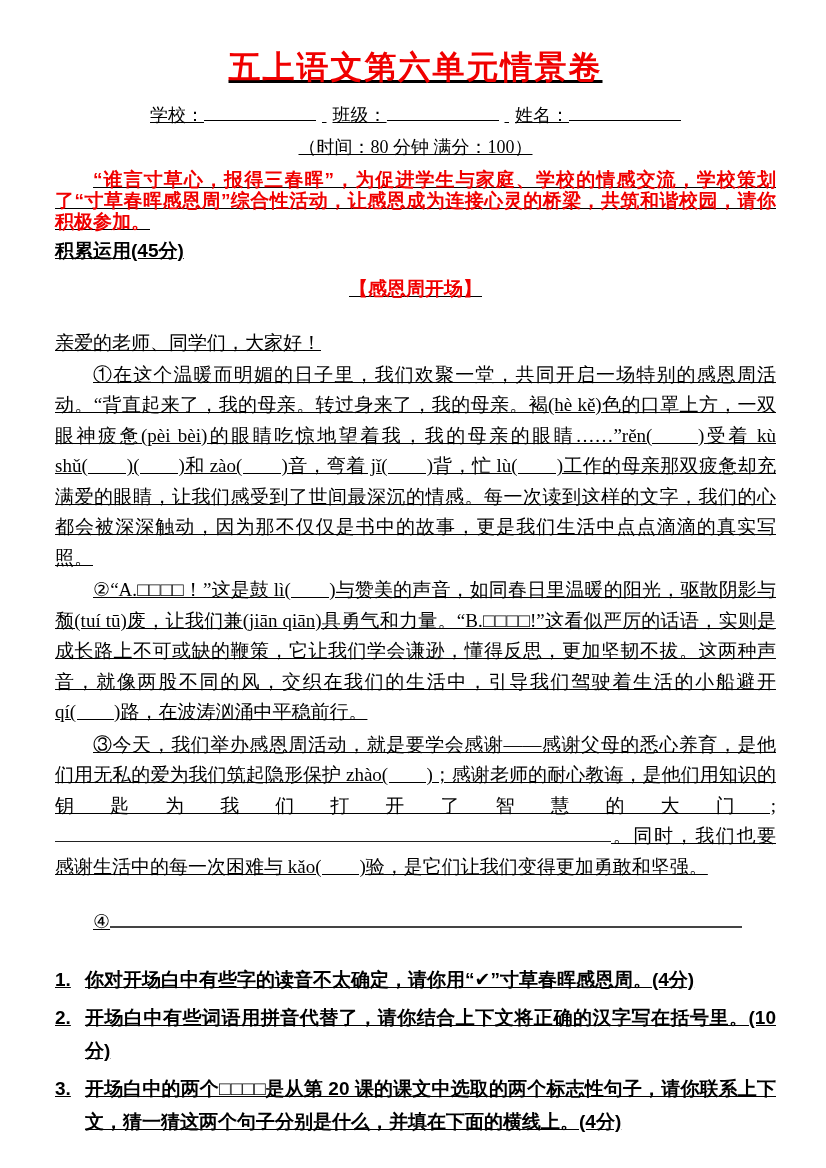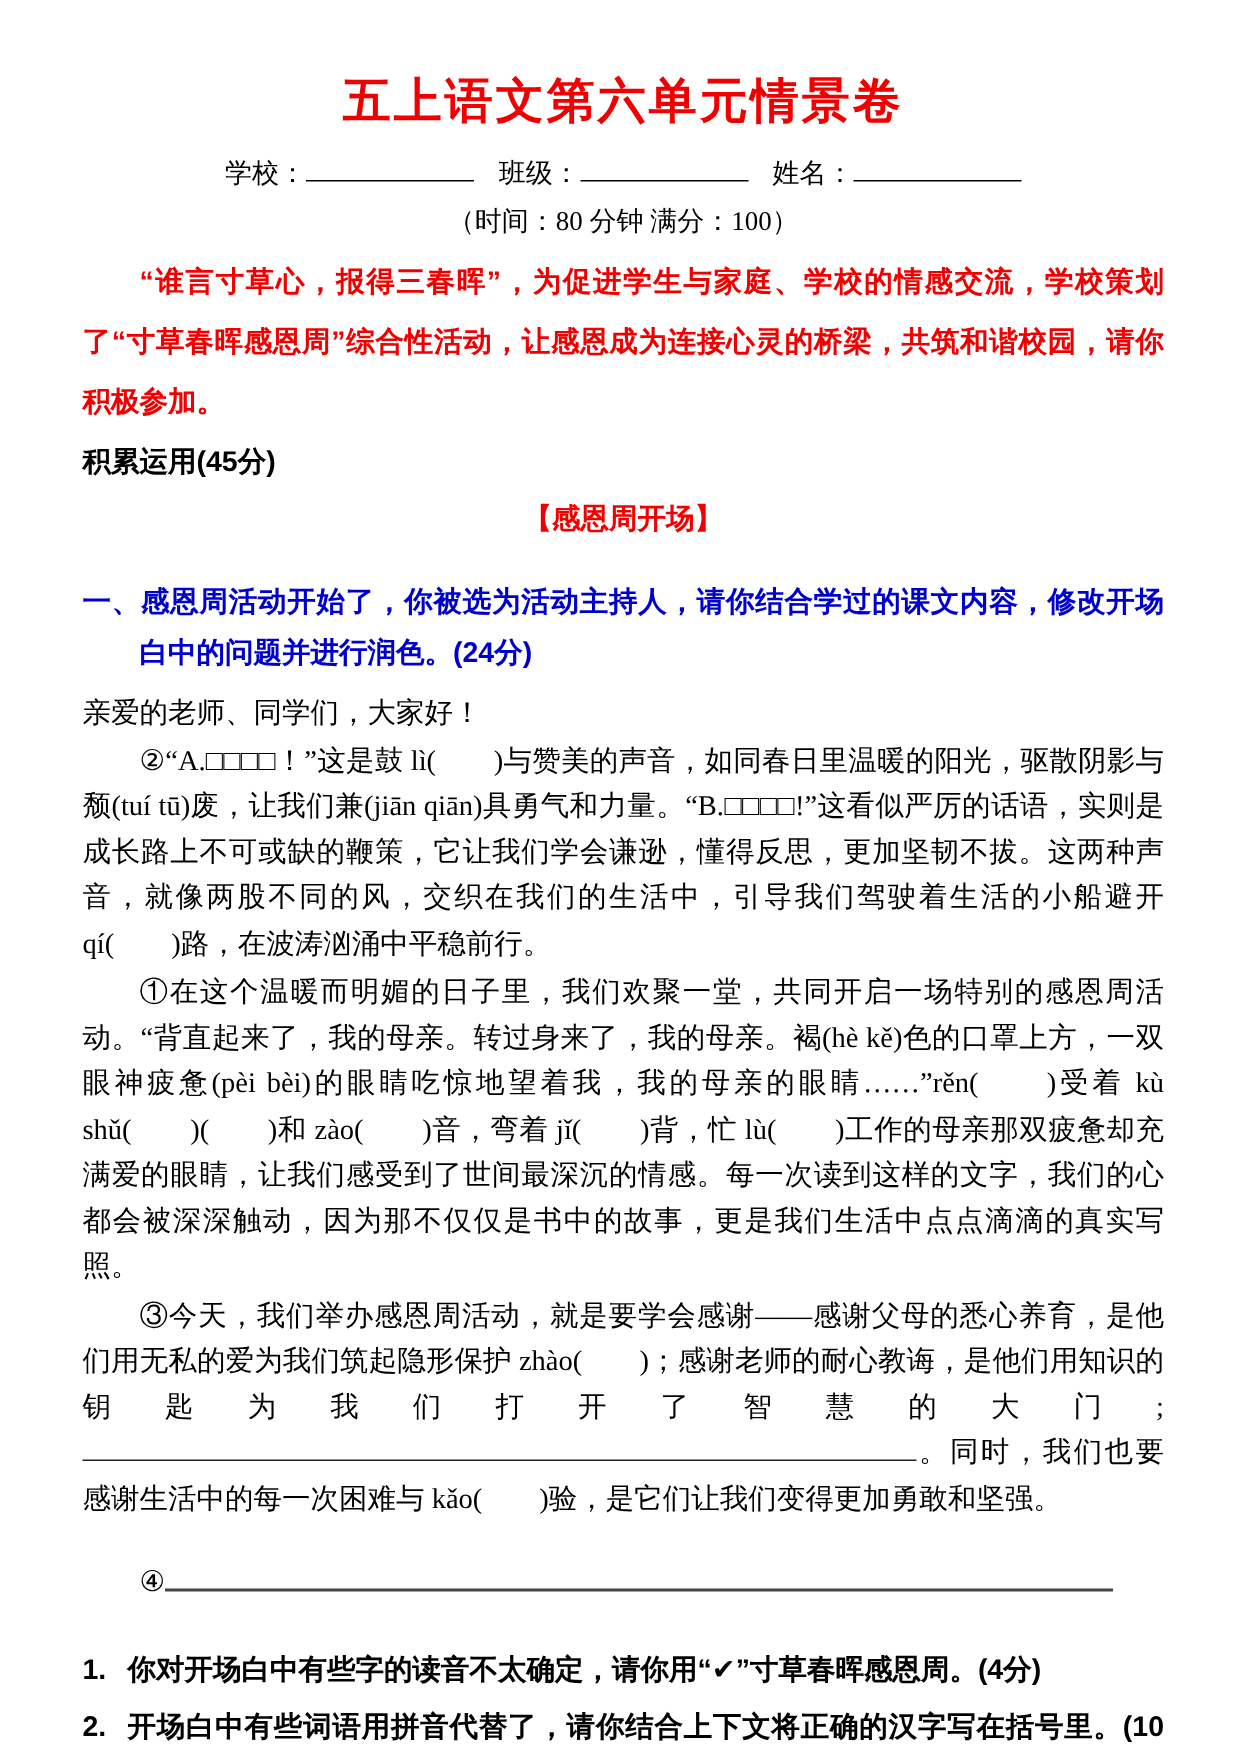--- a/index.html
+++ b/index.html
@@ -6,20 +6,21 @@
   html, body { background: #ffffff; }
   body {
     width: 826px; height: 1168px;
     font-family: "Liberation Serif", "DejaVu Serif", serif;
     color: #000;
     overflow: hidden;
   }
   .page {
     width: 826px; height: 1168px;
     padding: 46px 50px 0 55px;
+    text-decoration: underline;
   }
   
   .title {
     text-align: center;
     font-family: "Liberation Sans", "DejaVu Sans", sans-serif;
     font-weight: bold;
     font-size: 32px;
     color: #f00000;
     letter-spacing: 2px;
     margin-bottom: 12px;
@@ -41,21 +42,21 @@
   .meta {
     text-align: center;
     font-size: 18px;
     margin-bottom: 10px;
   }
   .intro {
     font-family: "Liberation Sans", "DejaVu Sans", sans-serif;
     font-weight: bold;
     color: #f00000;
     font-size: 19px;
-    line-height: 40px;
+    line-height: 21px;
     text-align: justify;
     text-indent: 2em;
     margin-bottom: 6px;
   }
   .section-title {
     font-family: "Liberation Sans", "DejaVu Sans", sans-serif;
     font-weight: bold;
     font-size: 19px;
     margin-bottom: 12px;
   }
@@ -129,27 +130,26 @@
   </div>
 
   <div class="meta">（时间：80 分钟 满分：100）</div>
 
   <p class="intro">“谁言寸草心，报得三春晖”，为促进学生与家庭、学校的情感交流，学校策划了“寸草春晖感恩周”综合性活动，让感恩成为连接心灵的桥梁，共筑和谐校园，请你积极参加。</p>
 
   <div class="section-title">积累运用(45分)</div>
 
   <div class="subsection-title">【感恩周开场】</div>
 
-  <div class="task-heading">一、感恩周活动开始了，你被选为活动主持人，请你结合学过的课文内容，修改开场白中的问题并进行润色。(24分)</div>
 
   <p class="greeting">亲爱的老师、同学们，大家好！</p>
 
+  <p class="body-para">①在这个温暖而明媚的日子里，我们欢聚一堂，共同开启一场特别的感恩周活动。“背直起来了，我的母亲。转过身来了，我的母亲。褐(hè kě)色的口罩上方，一双眼神疲惫(pèi bèi)的眼睛吃惊地望着我，我的母亲的眼睛……”rěn(　　)受着 kù shǔ(　　)(　　)和 zào(　　)音，弯着 jǐ(　　)背，忙 lù(　　)工作的母亲那双疲惫却充满爱的眼睛，让我们感受到了世间最深沉的情感。每一次读到这样的文字，我们的心都会被深深触动，因为那不仅仅是书中的故事，更是我们生活中点点滴滴的真实写照。</p>
+
   <p class="body-para">②“A.□□□□！”这是鼓 lì(　　)与赞美的声音，如同春日里温暖的阳光，驱散阴影与颓(tuí tū)废，让我们兼(jiān qiān)具勇气和力量。“B.□□□□!”这看似严厉的话语，实则是成长路上不可或缺的鞭策，它让我们学会谦逊，懂得反思，更加坚韧不拔。这两种声音，就像两股不同的风，交织在我们的生活中，引导我们驾驶着生活的小船避开 qí(　　)路，在波涛汹涌中平稳前行。</p>
-
-  <p class="body-para">①在这个温暖而明媚的日子里，我们欢聚一堂，共同开启一场特别的感恩周活动。“背直起来了，我的母亲。转过身来了，我的母亲。褐(hè kě)色的口罩上方，一双眼神疲惫(pèi bèi)的眼睛吃惊地望着我，我的母亲的眼睛……”rěn(　　)受着 kù shǔ(　　)(　　)和 zào(　　)音，弯着 jǐ(　　)背，忙 lù(　　)工作的母亲那双疲惫却充满爱的眼睛，让我们感受到了世间最深沉的情感。每一次读到这样的文字，我们的心都会被深深触动，因为那不仅仅是书中的故事，更是我们生活中点点滴滴的真实写照。</p>
 
   <p class="body-para"><span>③今天，我们举办感恩周活动，就是要学会感谢——感谢父母的悉心养育，是他们用无私的爱为我们筑起隐形保护 zhào(　　)；感谢老师的耐心教诲，是他们用知识的钥匙为我们打开了智慧的大门;</span><span class="blank inline-blank"></span><span>。同时，我们也要感谢生活中的每一次困难与 kǎo(　　)验，是它们让我们变得更加勇敢和坚强。</span></p>
 
   <p class="para4"><span>④</span><span class="blank w632"></span></p>
 
   <div class="questions">
     <div class="question">
       <span class="q-num">1.</span>
       <span class="q-text">你对开场白中有些字的读音不太确定，请你用“✔”寸草春晖感恩周。(4分)</span>
     </div>

